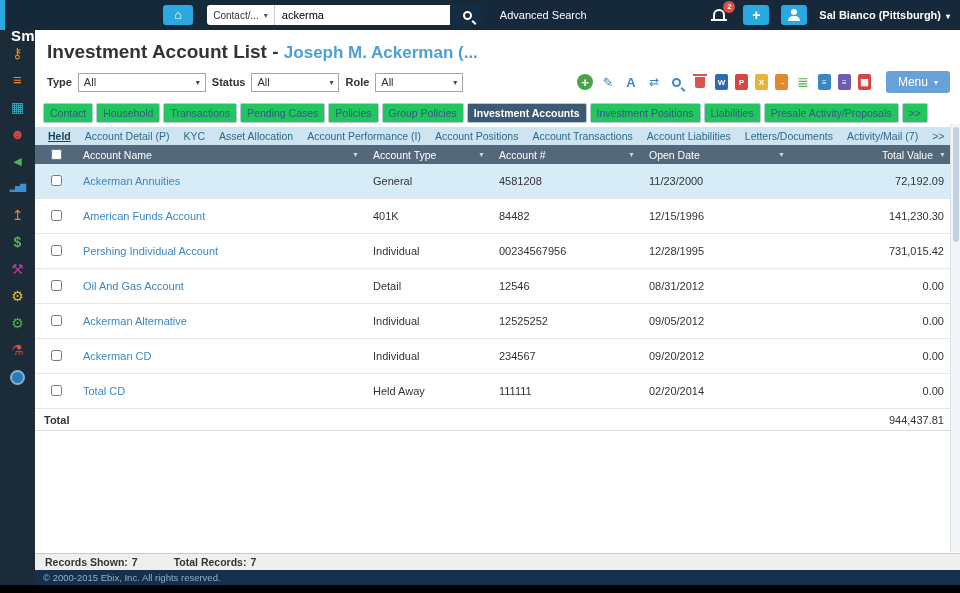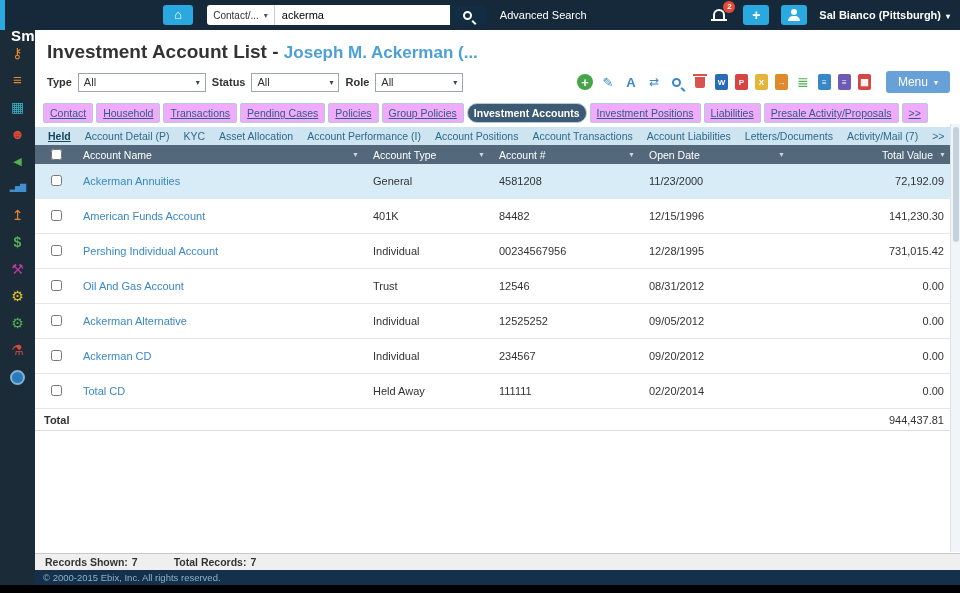--- a/index.html
+++ b/index.html
@@ -77,22 +77,22 @@
   .tbi-xls { background:#e3b53a; }
   .tbi-exp { background:#e08a2e; }
   .tbi-doc2 { background:#3a87c8; }
   .tbi-doc3 { background:#6f5bb5; }
   .tbi-board { background:#d64541; font-size:9px; }
   .trash { width:10px; height:11px; background:#d9534f; border-radius:0 0 2px 2px; position:relative; }
   .trash::before { content:""; position:absolute; top:-3px; left:-2px; width:14px; height:2px; background:#d9534f; }
   .menu-btn { background:#68a0d8; color:#fff; border:none; border-radius:3px; height:22px; padding:0 12px; font-size:12px; display:flex; align-items:center; gap:6px; margin-left:8px; cursor:pointer; }
 
   .tabs { display:flex; gap:3px; padding:5px 6px 0 8px; align-items:flex-end; }
-  .tab { border:1px solid #b5c9d6; background:#f0abfc; font-size:10.5px; color:#2e5f7e; padding:3px 6px; border-radius:2px; text-decoration:underline; cursor:pointer; white-space:nowrap; }
-  .tab.active { background:#3c5a74; color:#fff; font-weight:bold; text-decoration:none;border-radius:10px; }
+  .tab { border:1px solid #b5c9d6; background:#22c55e; font-size:10.5px; color:#2e5f7e; padding:3px 6px; border-radius:2px; cursor:pointer; white-space:nowrap; }
+  .tab.active { background:#3c5a74; color:#fff; font-weight:bold; text-decoration:none; }
 
   .subtabs { background:#cfe4f1; display:flex; padding:3px 6px; font-size:10.5px; align-items:center; margin-top:4px; }
   .subtab { color:#2d6a88; padding:0 7px; cursor:pointer; white-space:nowrap; }
   .subtab.active { font-weight:bold; text-decoration:underline; color:#16455c; }
 
   .thead { display:grid; grid-template-columns:42px 290px 126px 150px 150px 1fr; background:#54687c; color:#fff; font-size:10.5px; height:19px; align-items:center; }
   .th { display:flex; align-items:center; justify-content:space-between; padding:0 8px 0 6px; height:100%; }
   .th-cb { justify-content:center; padding:0; }
   .th-val { justify-content:flex-end; gap:6px; padding-right:14px; }
   .funnel { font-size:7px; color:#cdd6de; cursor:pointer; }
@@ -300,21 +300,21 @@
         <span class="cell c-cb"><input type="checkbox" style=""></span>
         <span class="cell c-name"><a>Pershing Individual Account</a></span>
         <span class="cell">Individual</span>
         <span class="cell">00234567956</span>
         <span class="cell">12/28/1995</span>
         <span class="cell c-val">731,015.42</span>
       </div>
       <div class="trow">
         <span class="cell c-cb"><input type="checkbox" style=""></span>
         <span class="cell c-name"><a>Oil And Gas Account</a></span>
-        <span class="cell">Trust</span>
+        <span class="cell">Detail</span>
         <span class="cell">12546</span>
         <span class="cell">08/31/2012</span>
         <span class="cell c-val">0.00</span>
       </div>
       <div class="trow">
         <span class="cell c-cb"><input type="checkbox" style=""></span>
         <span class="cell c-name"><a>Ackerman Alternative</a></span>
         <span class="cell">Individual</span>
         <span class="cell">12525252</span>
         <span class="cell">09/05/2012</span>

